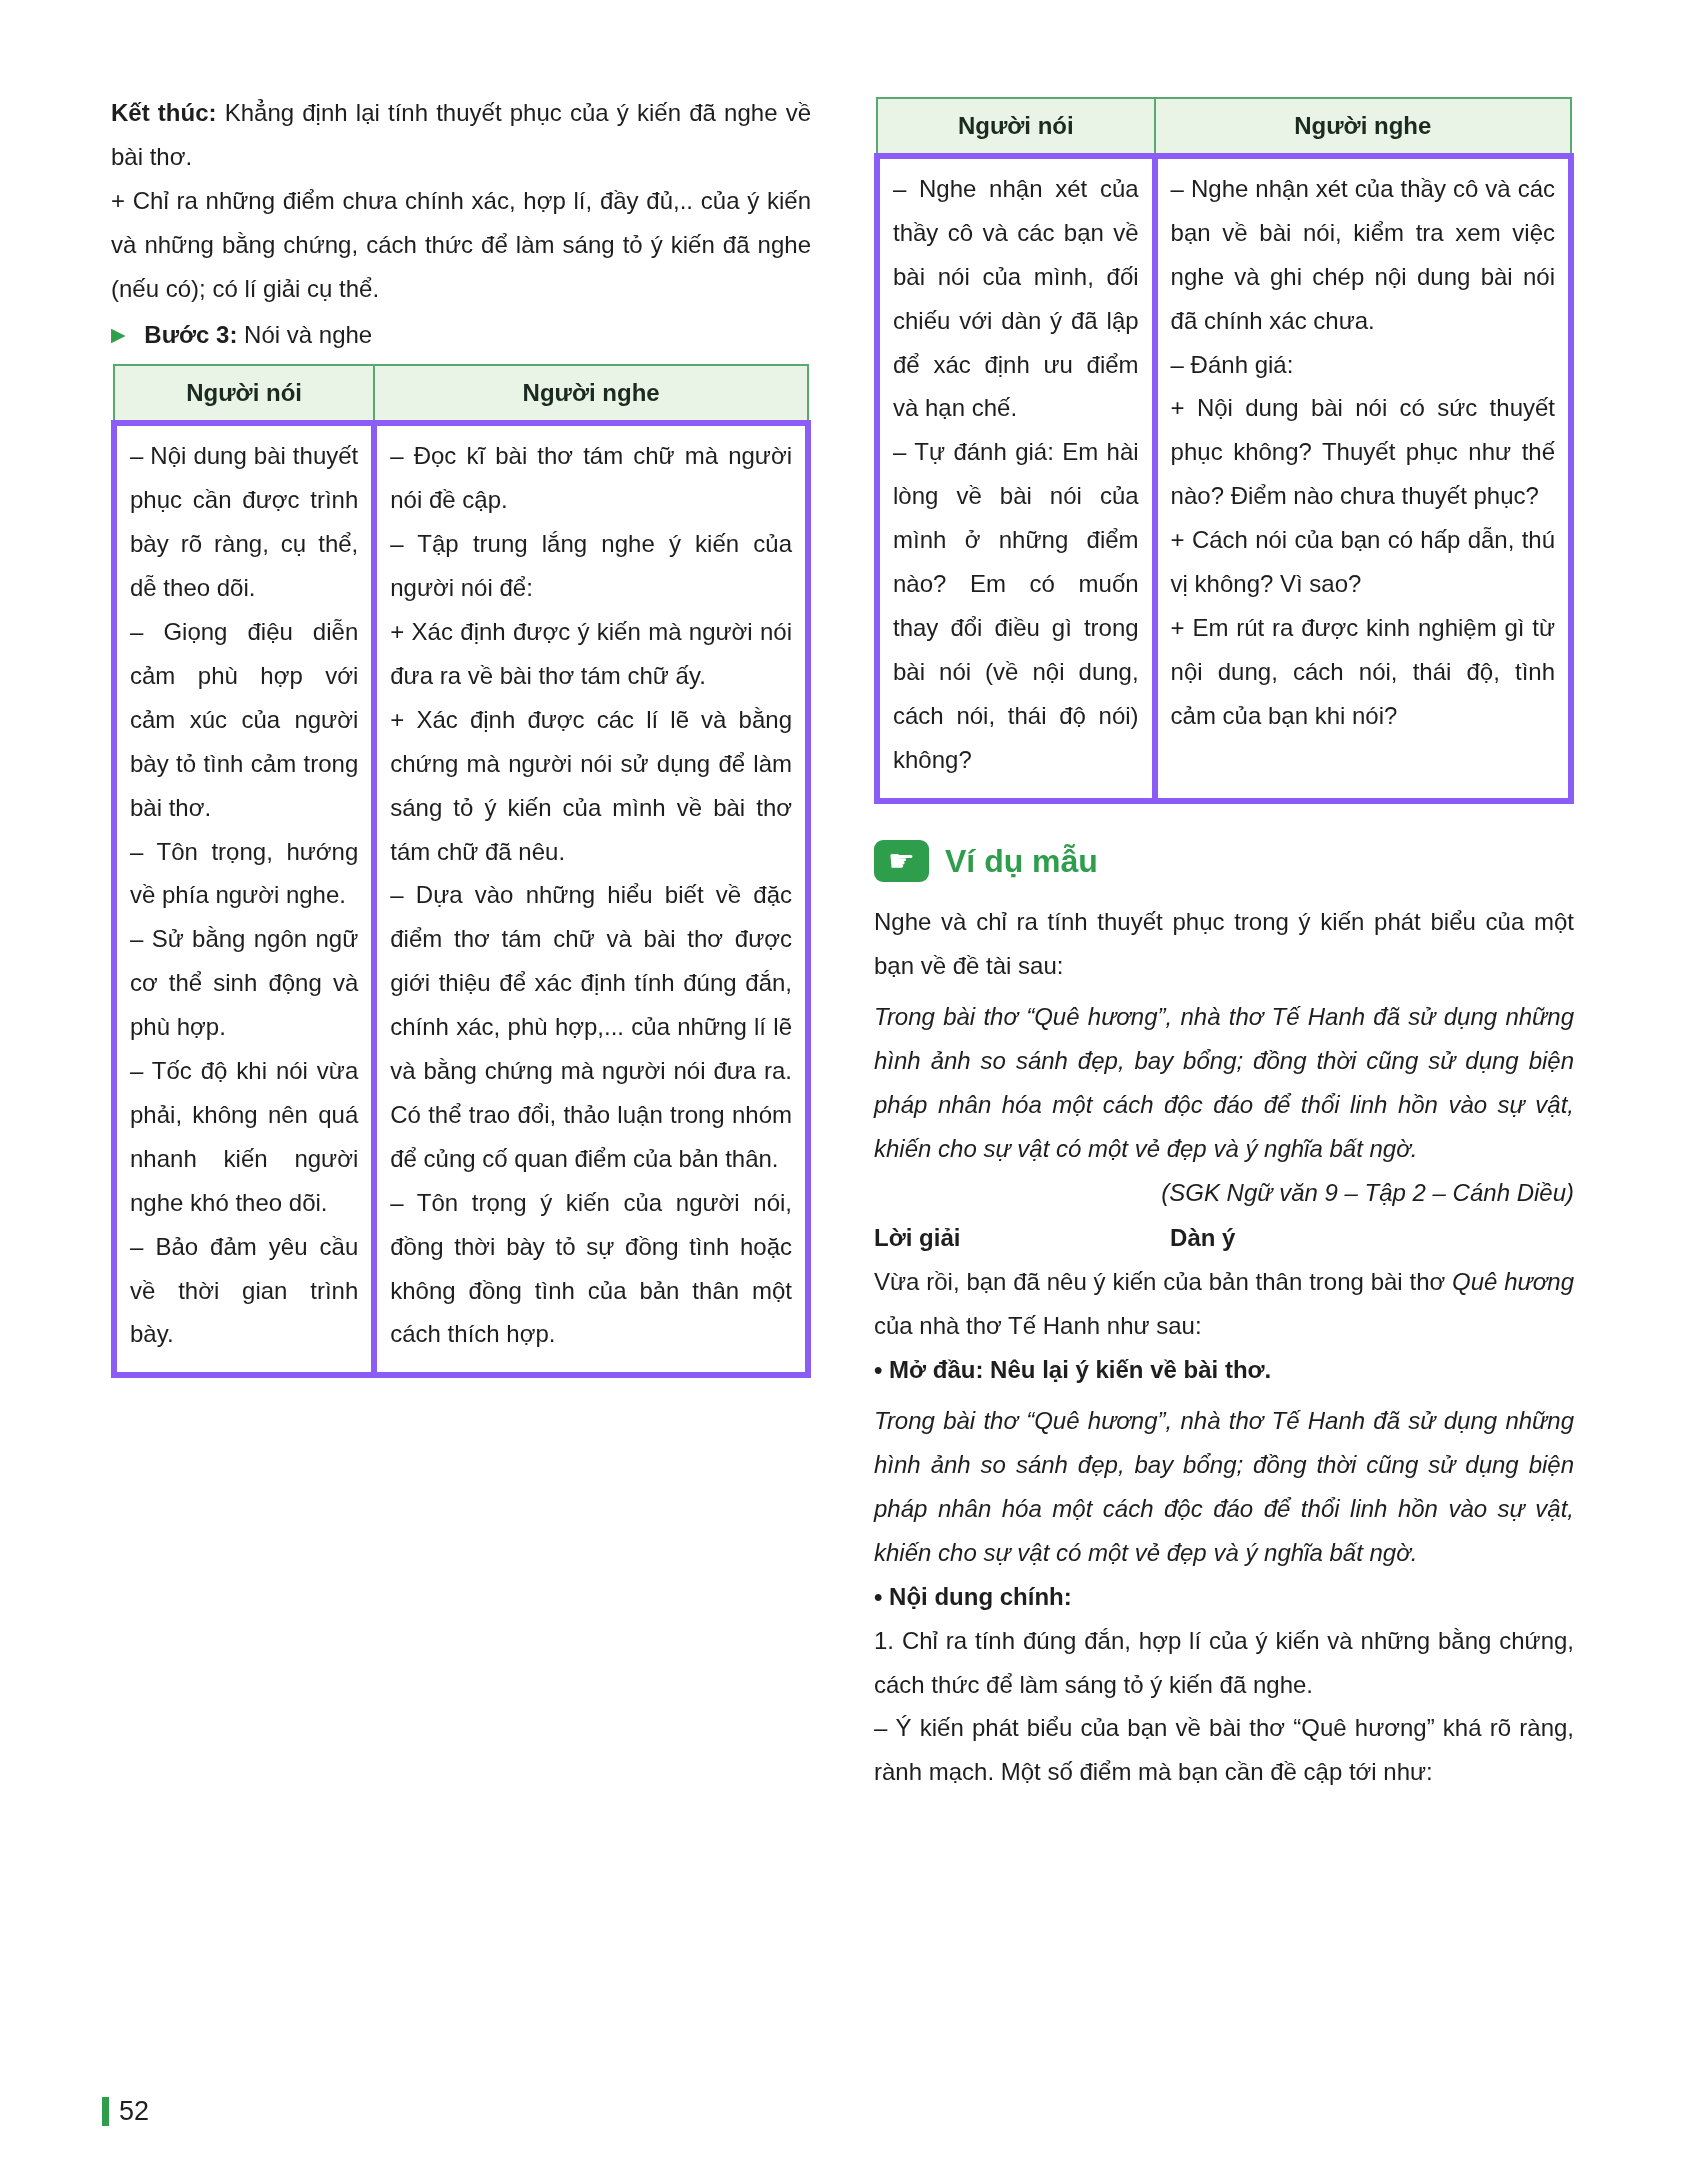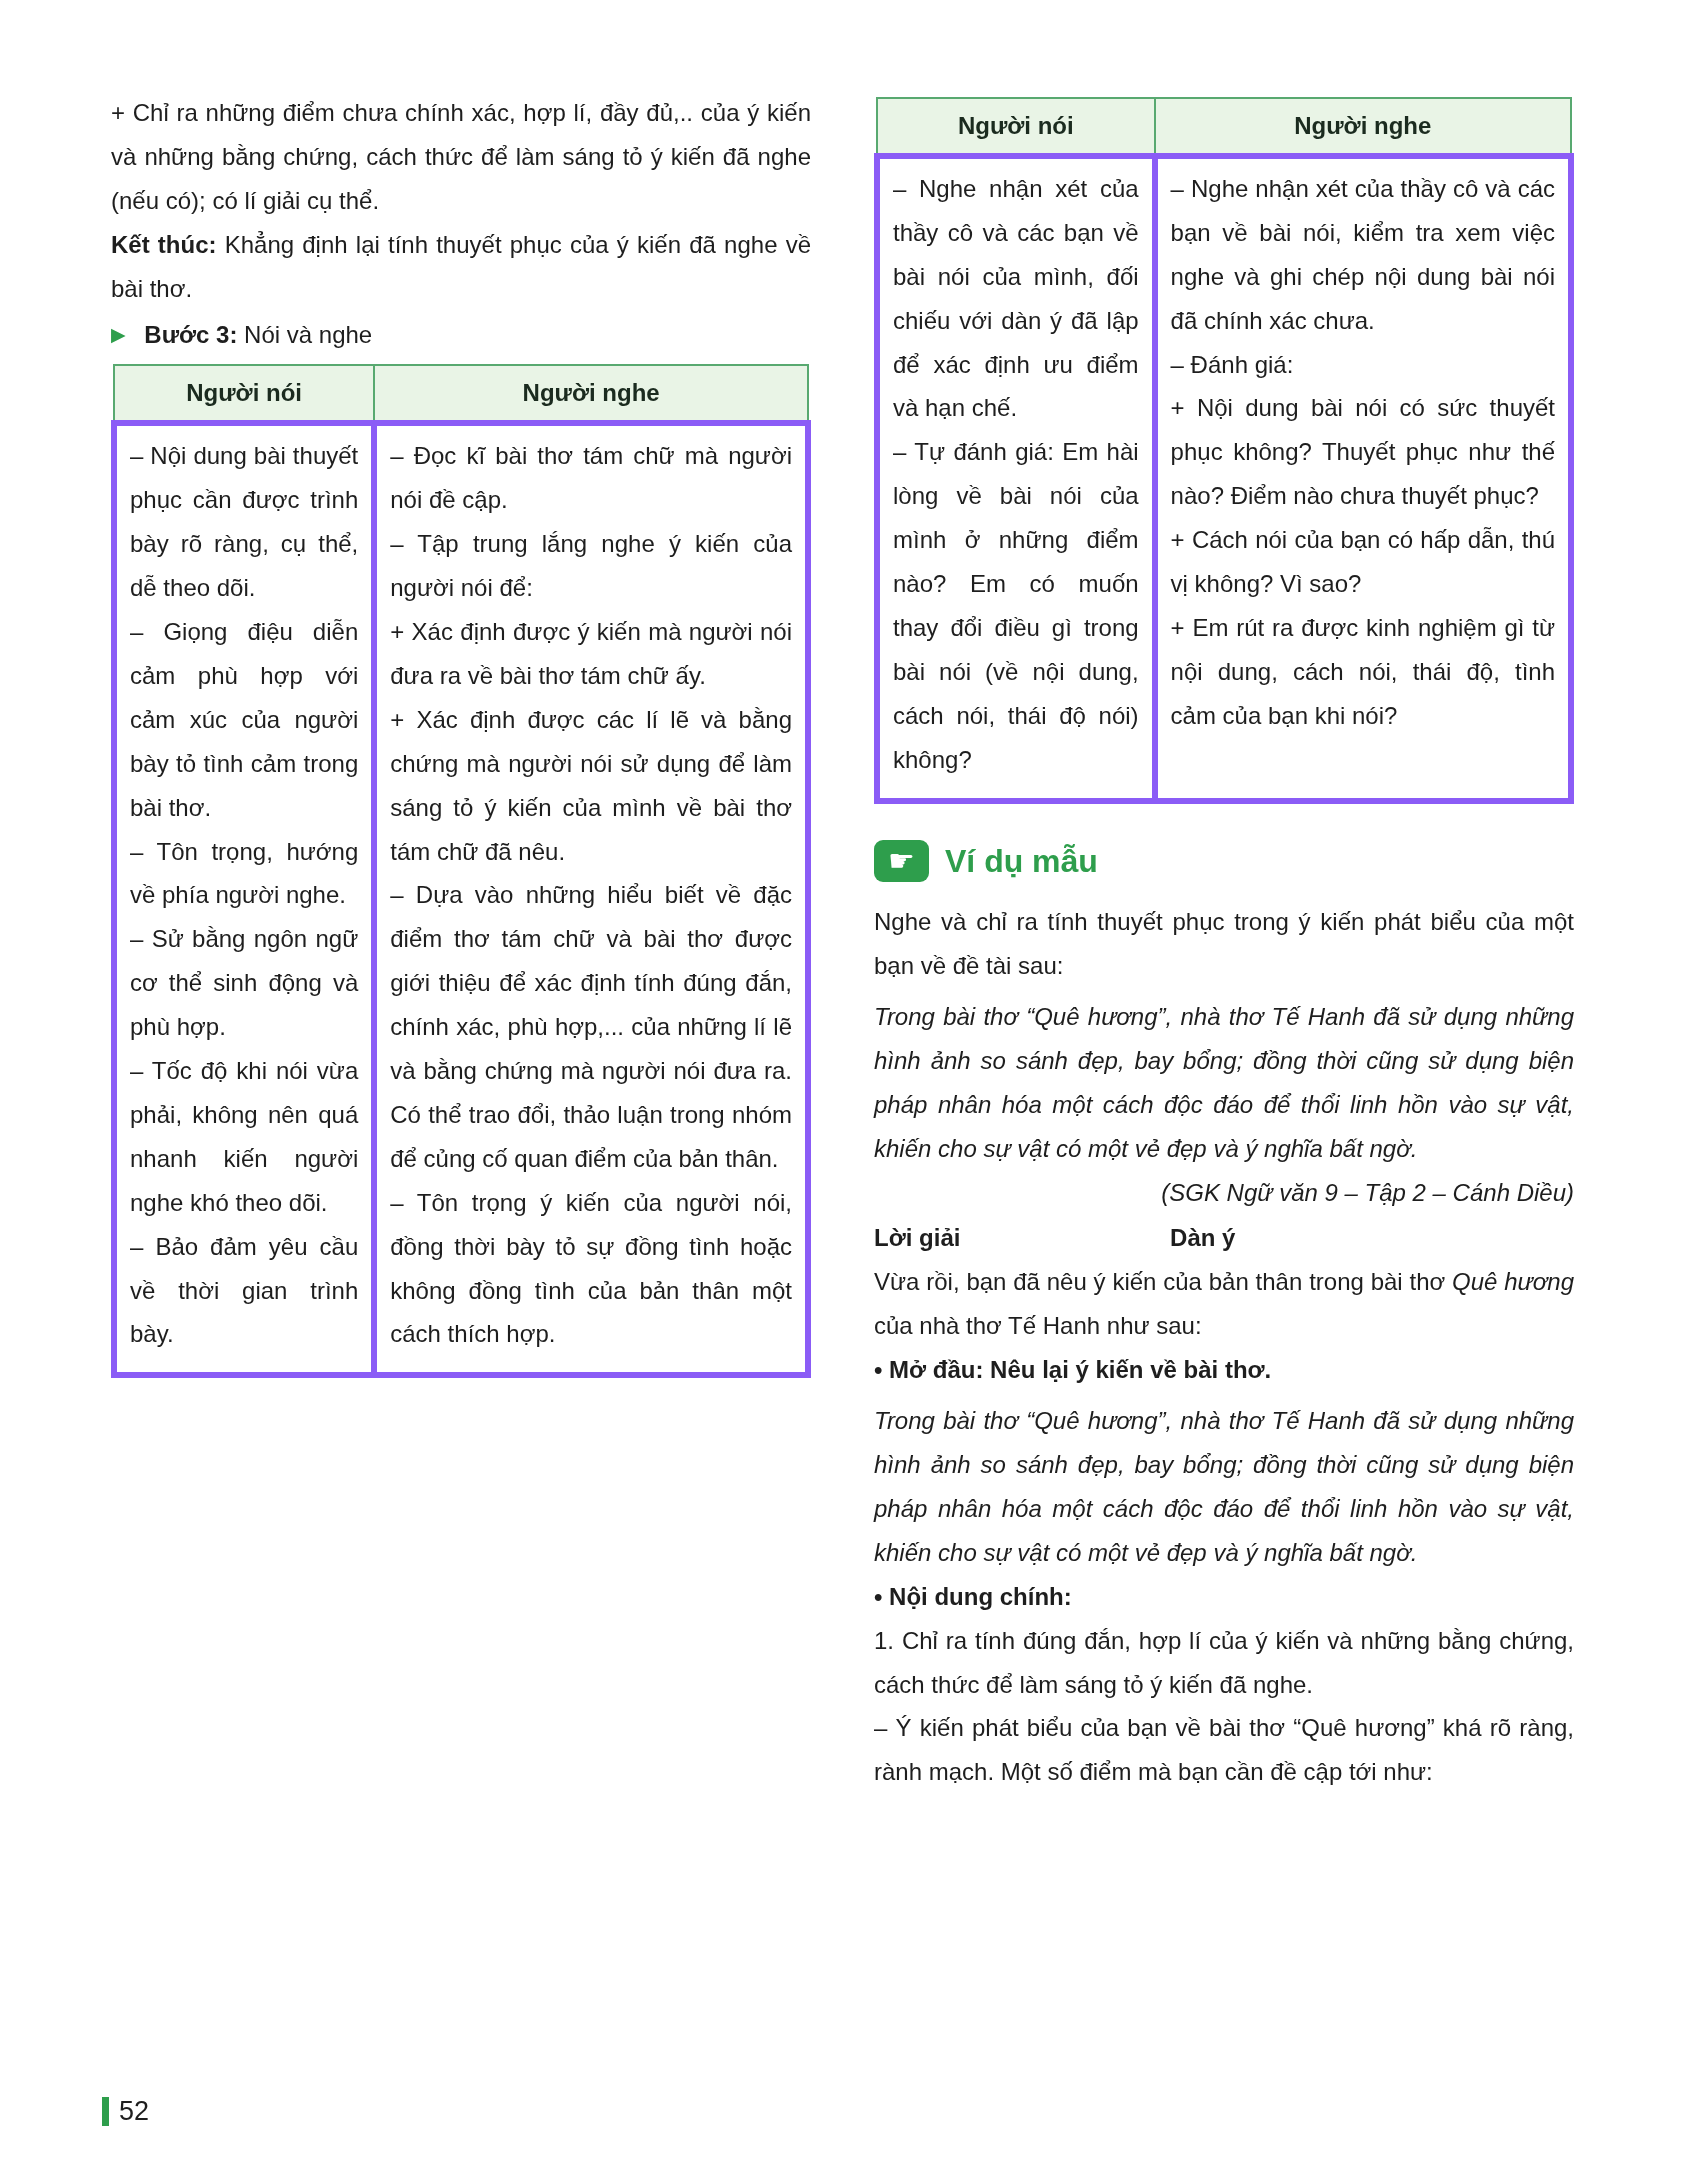--- a/index.html
+++ b/index.html
@@ -44,25 +44,25 @@
   .footer { position:absolute; left:102px; bottom:51px; display:flex; align-items:center; }
   .page-bar { width:7px; height:29px; background:#2e9e4c; margin-right:10px; }
   .page-num { font-size:27px; }
 </style>
 </head>
 <body>
 
 <div class="content">
 
   <div class="col">
-    <p class="para">+ Chỉ ra những điểm chưa chính xác, hợp lí, đầy đủ,.. của ý kiến và những bằng chứng, cách thức để làm sáng tỏ ý kiến đã nghe (nếu có); có lí giải cụ thể.</p>
     <p class="para">
       <b>Kết thúc:</b>
       <span>Khẳng định lại tính thuyết phục của ý kiến đã nghe về bài thơ.</span>
     </p>
+    <p class="para">+ Chỉ ra những điểm chưa chính xác, hợp lí, đầy đủ,.. của ý kiến và những bằng chứng, cách thức để làm sáng tỏ ý kiến đã nghe (nếu có); có lí giải cụ thể.</p>
     <p class="step-heading">
       <span class="tri">▶</span>
       <b>Bước 3:</b>
       <span>Nói và nghe</span>
     </p>
     <table class="nt t1">
       <thead>
         <tr>
           <th class="c1">Người nói</th>
           <th>Người nghe</th>

